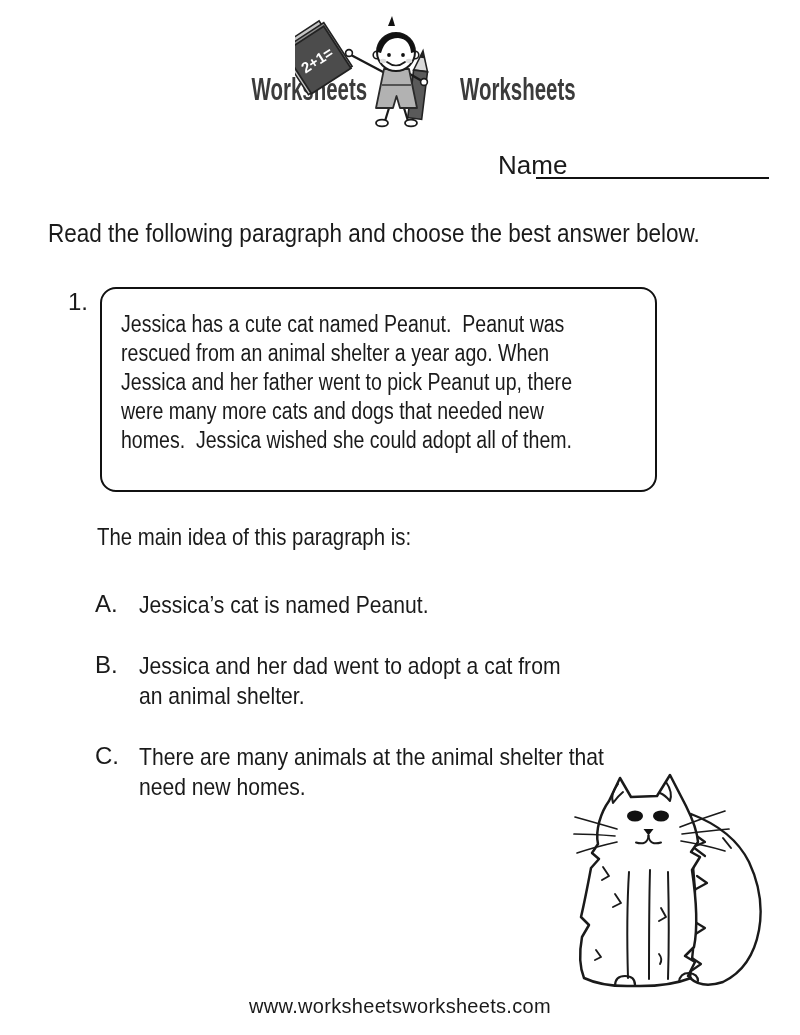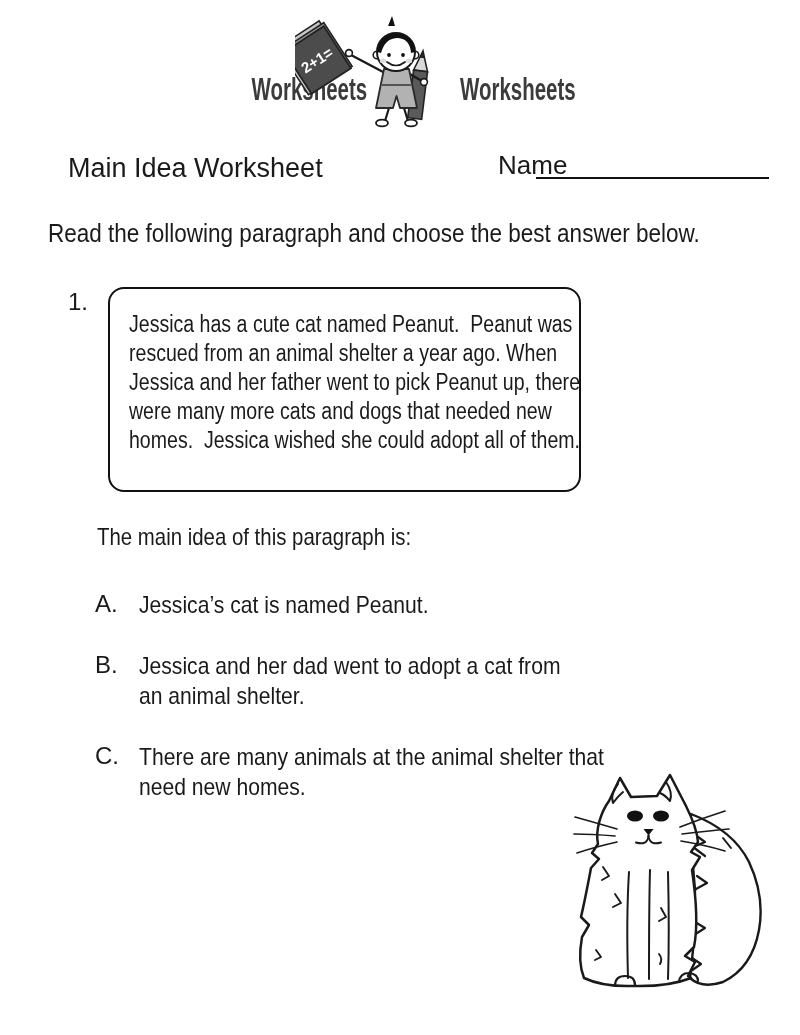--- a/index.html
+++ b/index.html
@@ -26,21 +26,21 @@
   .name-row-label { left:474px; top:150px; font-size:26px;margin-left:24px; }
   .name-line {
     left:536px; top:151px; width:233px; height:26px;
     border-bottom:2px solid #111; background:transparent;
   }
 
   .instruction { left:48px; top:219px; font-size:25px; }
 
   .q-number { left:68px; top:288px; font-size:24px; }
   .passage-box {
-    left:108px; top:287px; width:473px; height:205px;
+    left:100px; top:287px; width:557px; height:205px;
     border:2.5px solid #111; border-radius:16px; box-sizing:border-box;
     background:#fff;
     padding-left:29px;
   }
   .passage {
     position:absolute; left:19px; top:21px;
     font-size:23px; line-height:29px;
   }
 
   .prompt { left:97px; top:523px; font-size:24px; }
@@ -97,21 +97,20 @@
     <circle cx="101" cy="41" r="19" fill="#fff" stroke="#1a1a1a" stroke-width="2"></circle>
     <path d="M82,41 A19,19 0 0 1 120,41 L116,42 Q115,28 103,27 Q90,27 86,42 Z" fill="#111"></path>
     <polygon points="93,15 97,5 100,15" fill="#111"></polygon>
     <ellipse cx="88" cy="50" rx="3.2" ry="2.2" fill="#dcdcdc"></ellipse>
     <ellipse cx="114" cy="50" rx="3.2" ry="2.2" fill="#dcdcdc"></ellipse>
     <circle cx="94" cy="44" r="1.9" fill="#111"></circle>
     <circle cx="108" cy="44" r="1.9" fill="#111"></circle>
     <path d="M92,51 Q101,58 110,51" stroke="#1a1a1a" stroke-width="1.7" fill="none" stroke-linecap="round"></path>
   </svg>
 
-  <div class="abs title">Main Idea Worksheet</div>
   <div class="abs name-row-label">Name</div>
   <div class="abs name-line"></div>
 
   <div class="abs instruction cx90">Read the following paragraph and choose the best answer below.</div>
 
   <div class="abs q-number">1.</div>
   <div class="abs passage-box">
     <div class="passage cx85">Jessica has a cute cat named Peanut.  Peanut was
 rescued from an animal shelter a year ago. When
 Jessica and her father went to pick Peanut up, there
@@ -184,13 +183,14 @@
       <path d="M106,210 Q107,201 116,201 Q125,202 125,209" stroke-width="2.2"></path>
 
       <path d="M30,95 l6,9 l-7,4" stroke-width="1.9"></path>
       <path d="M42,122 l6,9 l-8,4" stroke-width="1.9"></path>
       <path d="M88,136 l5,9 l-7,4" stroke-width="1.9"></path>
       <path d="M23,178 l5,7 l-6,3" stroke-width="1.9"></path>
       <path d="M86,182 q4,5 1,10" stroke-width="1.9"></path>
     </g>
   </svg>
 
+  <div class="abs footer">www.worksheetsworksheets.com</div>
 </div>
 
 </body></html>

